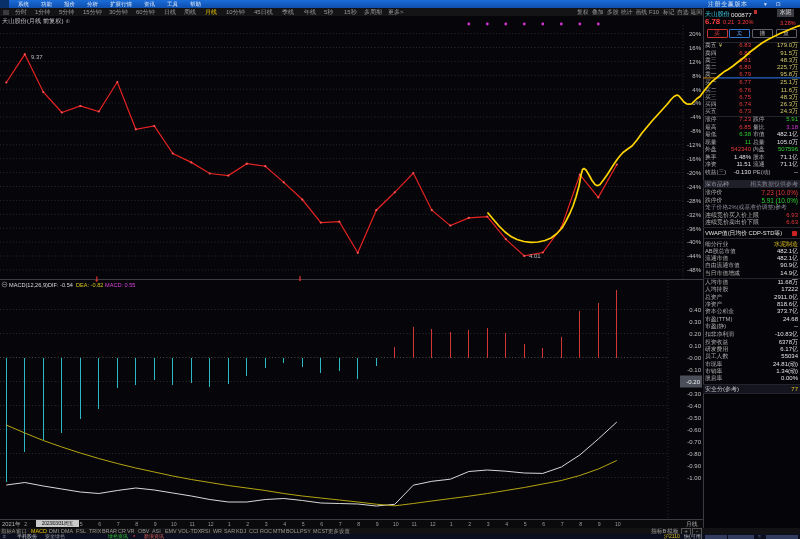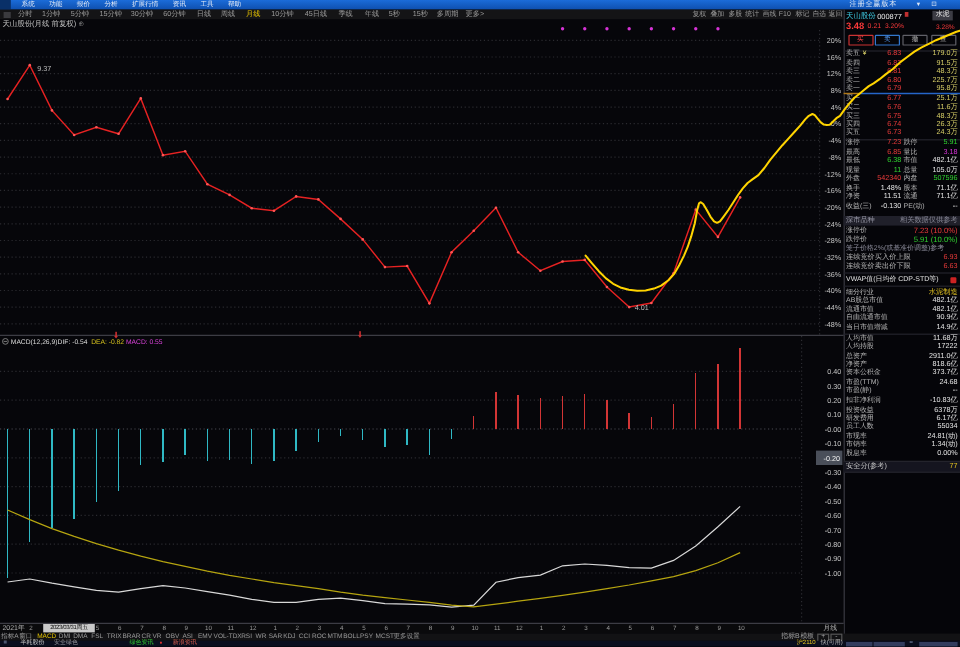--- a/index.html
+++ b/index.html
@@ -208,21 +208,21 @@
 <text x="76" y="287" font-size="5.6" fill="#d6c21e">DEA: -0.82</text>
 <text x="105" y="287" font-size="5.6" fill="#dd44dd">MACD: 0.55</text>
 <line x1="703" y1="77.9" x2="717" y2="77.9" stroke="#b07818" stroke-width="1.2"></line>
 <line x1="717" y1="77.9" x2="800" y2="77.9" stroke="#2565c8" stroke-width="1.2"></line>
 </svg>
 <div style="position:absolute;left:703px;top:8px;width:97px;height:526px;background:#050509;border-left:1px solid #3a3a42;box-sizing:border-box;"></div>
 <span style="position:absolute;left:705px;top:10.0px;font-size:6.2px;line-height:7.2px;color:#3fd0e8;white-space:nowrap;">天山股份</span>
 <span style="position:absolute;left:731px;top:10.5px;font-size:6.2px;line-height:7.2px;color:#e8e8e8;white-space:nowrap;">000877</span>
 <div style="position:absolute;left:753.5px;top:10px;width:3.5px;height:4px;background:#c03030;"></div>
 <div style="position:absolute;left:777px;top:9px;width:17px;height:7.5px;background:#3c3c44;color:#e8e8e8;font-size:5.8px;line-height:7.5px;text-align:center;">水泥</div>
-<span style="position:absolute;left:705px;top:17.5px;font-size:7.8px;line-height:8.8px;color:#ff3b3b;white-space:nowrap;font-weight:bold;">3.48</span>
+<span style="position:absolute;left:705px;top:17.5px;font-size:7.8px;line-height:8.8px;color:#ff3b3b;white-space:nowrap;font-weight:bold;">6.78</span>
 <span style="position:absolute;left:723px;top:19.0px;font-size:5.8px;line-height:6.8px;color:#ff3b3b;white-space:nowrap;">0.21</span>
 <span style="position:absolute;left:737.5px;top:19.2px;font-size:5.6px;line-height:6.6px;color:#ff3b3b;white-space:nowrap;">3.20%</span>
 <span style="position:absolute;left:780px;top:19.5px;font-size:5.5px;line-height:6.5px;color:#ff3b3b;white-space:nowrap;">3.28%</span>
 <div style="position:absolute;left:706.5px;top:29px;width:21px;height:9px;border:1px solid #cc3333;border-radius:1px;box-sizing:border-box;color:#ff4444;font-size:5.5px;line-height:7px;text-align:center;">买</div>
 <div style="position:absolute;left:729px;top:29px;width:21px;height:9px;border:1px solid #3377cc;border-radius:1px;box-sizing:border-box;color:#5599ee;font-size:5.5px;line-height:7px;text-align:center;">卖</div>
 <div style="position:absolute;left:752px;top:29px;width:21px;height:9px;border:1px solid #606068;border-radius:1px;box-sizing:border-box;color:#c0c0c0;font-size:5.5px;line-height:7px;text-align:center;">撤</div>
 <div style="position:absolute;left:775.5px;top:29px;width:21px;height:9px;border:1px solid #606068;border-radius:1px;box-sizing:border-box;color:#c0c0c0;font-size:5.5px;line-height:7px;text-align:center;">查</div>
 <div style="position:absolute;left:703px;top:41.5px;width:97px;height:1px;background:#24242c;"></div>
 <span style="position:absolute;left:705px;top:42.3px;font-size:5.8px;line-height:6.8px;color:#b4b4b4;white-space:nowrap;">卖五</span>
 <span style="position:absolute;left:719px;top:42.3px;font-size:5.5px;line-height:6.5px;color:#d5cc66;white-space:nowrap;">¥</span>

